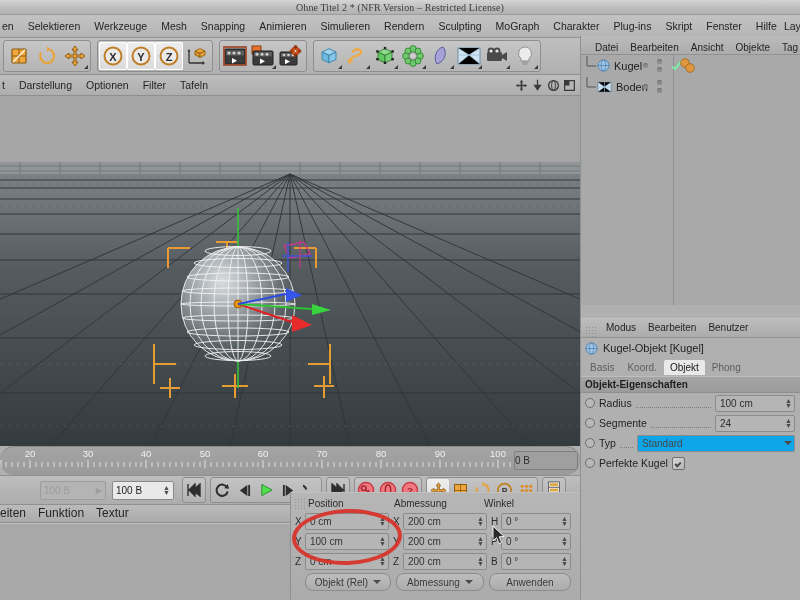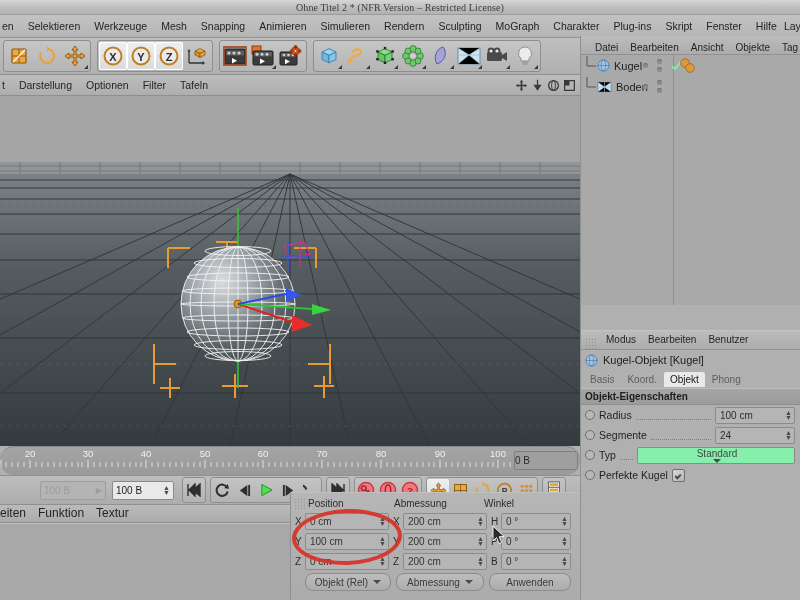--- a/index.html
+++ b/index.html
@@ -160,42 +160,42 @@
   .om-dots{position:absolute;left:62px;top:0;height:21px;display:flex;align-items:center;gap:9px;}
   .dot{width:5px;height:5px;border-radius:50%;background:#8b8b8b;box-shadow:inset 0 1px 0 #6f6f6f;}
   .dotcol{display:flex;flex-direction:column;gap:3px;}
   .om-div{position:absolute;left:92px;top:0;bottom:0;width:1px;background:#8f8f8f;}
 
   
   .am-wrap{position:absolute;left:0;top:282px;width:220px;bottom:0;background:#b0b0b0;}
   .am-bar{
     height:18px;background:linear-gradient(180deg,#bcbcbc,#acacac);
     border-top:1px solid #c3c3c3;border-bottom:1px solid #929292;
-    display:flex;align-items:flex-end;overflow:hidden;white-space:nowrap;margin-top:12px;}
+    display:flex;align-items:flex-end;overflow:hidden;white-space:nowrap;}
   .am-bar .mi{padding:0 6px;font-size:10px;line-height:18px;color:#242424;}
   .am-title{height:20px;display:flex;align-items:center;padding-left:4px;gap:5px;}
   .am-title .lbl{font-size:11px;color:#1d1d1d;}
   .am-tabs{display:flex;align-items:center;height:18px;padding-left:3px;gap:1px;}
   .am-tab{
     font-size:10px;padding:2px 6px;color:#5d5d5d;border-radius:2px 2px 0 0;
   }
   .am-tab.active{background:#e9e9e9;color:#161616;text-align:center;}
   .am-sec{
     height:15px;background:linear-gradient(180deg,#a5a5a5,#9b9b9b);
     border-top:1px solid #bdbdbd;border-bottom:1px solid #8e8e8e;
     font-size:10px;font-weight:bold;color:#1e1e1e;padding-left:4px;line-height:15px;}
   .am-row{display:flex;align-items:center;height:20px;padding-left:4px;}
   .radio{width:8px;height:8px;border-radius:50%;border:1px solid #6e6e6e;background:#b8b8b8;margin-right:4px;flex:none;}
   .am-lbl{font-size:10.5px;color:#1f1f1f;white-space:nowrap;}
   .am-dotted{flex:1;border-bottom:1px dotted #7e7e7e;margin:0 4px;height:9px;}
   .am-fld{
     height:15px;background:#b5b5b5;border:1px solid #8b8b8b;border-radius:2px;
     font-size:10px;color:#2d2d2d;display:flex;align-items:center;justify-content:space-between;
     padding:0 2px 0 4px;margin-right:6px;}
-  .am-fld.wide{background:#86efac;color:#474747;flex-direction:column;}
+  .am-fld.wide{background:#0ea5e9;color:#474747;}
   .chk{width:11px;height:11px;border:1px solid #6f6f6f;border-radius:2px;
     background:linear-gradient(135deg,#d8d8d8,#b4b4b4);position:relative;margin-left:4px;}
   .chk:after{content:"";position:absolute;left:2px;top:4px;width:4px;height:2px;
     border-left:2px solid #4a4a4a;border-bottom:2px solid #4a4a4a;transform:rotate(-45deg);}
 
   .redellipse{
     position:absolute;border:4px solid #d83128;border-radius:50%;
     pointer-events:none;opacity:.92;
   }
   .cursor{position:absolute;pointer-events:none;}

